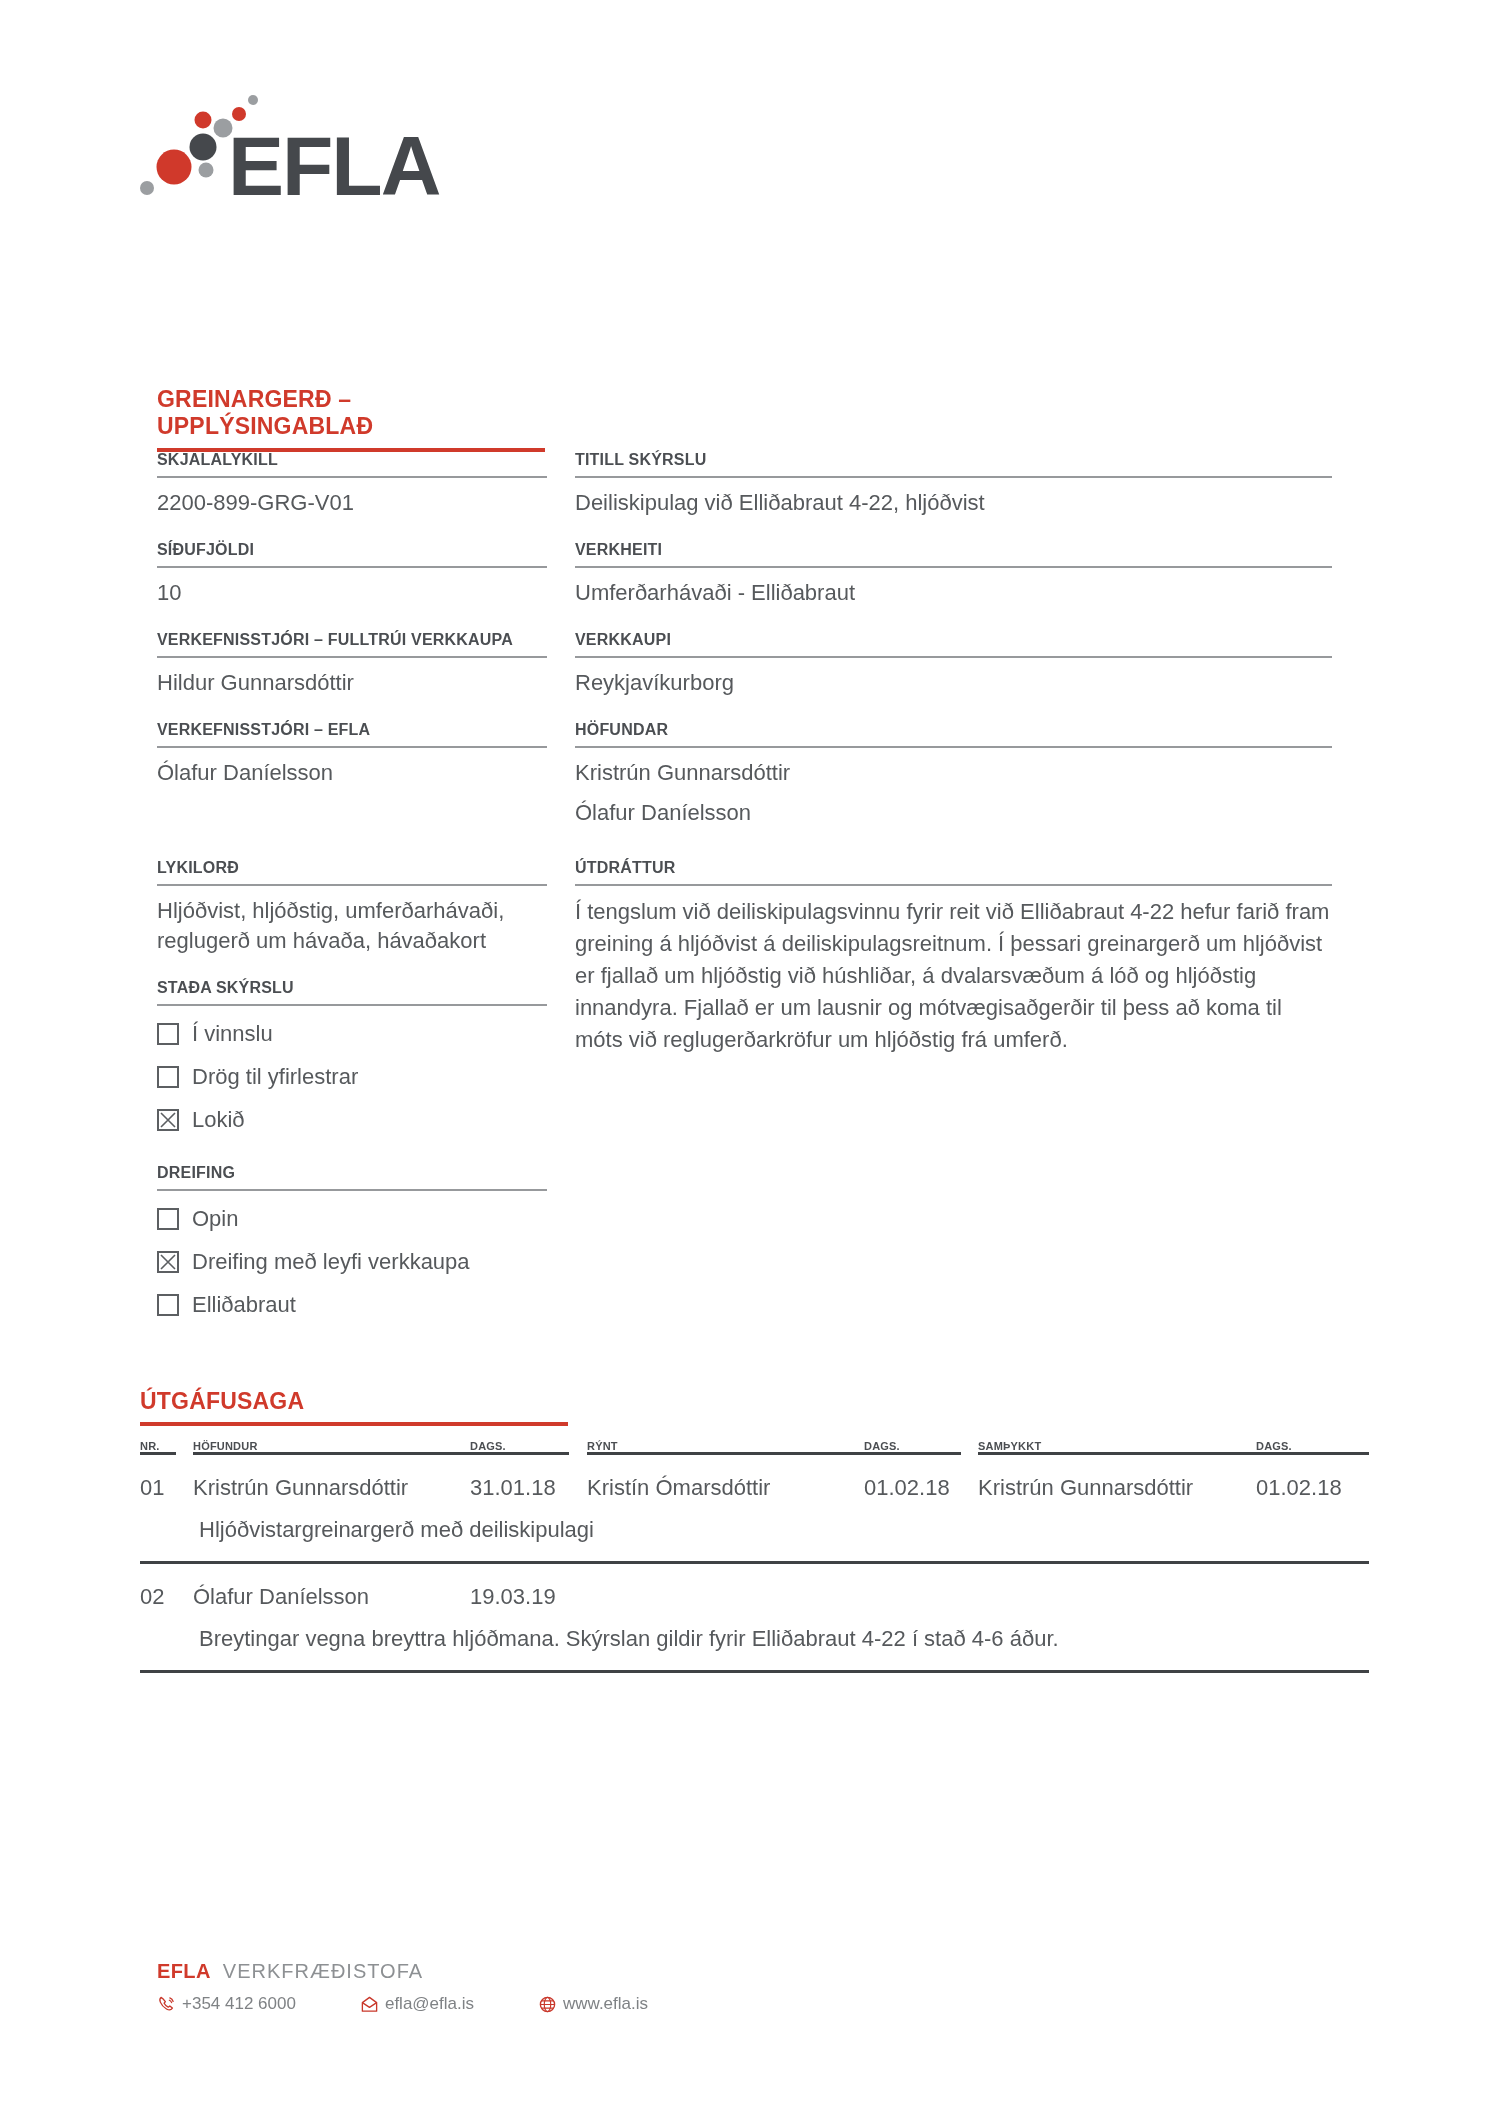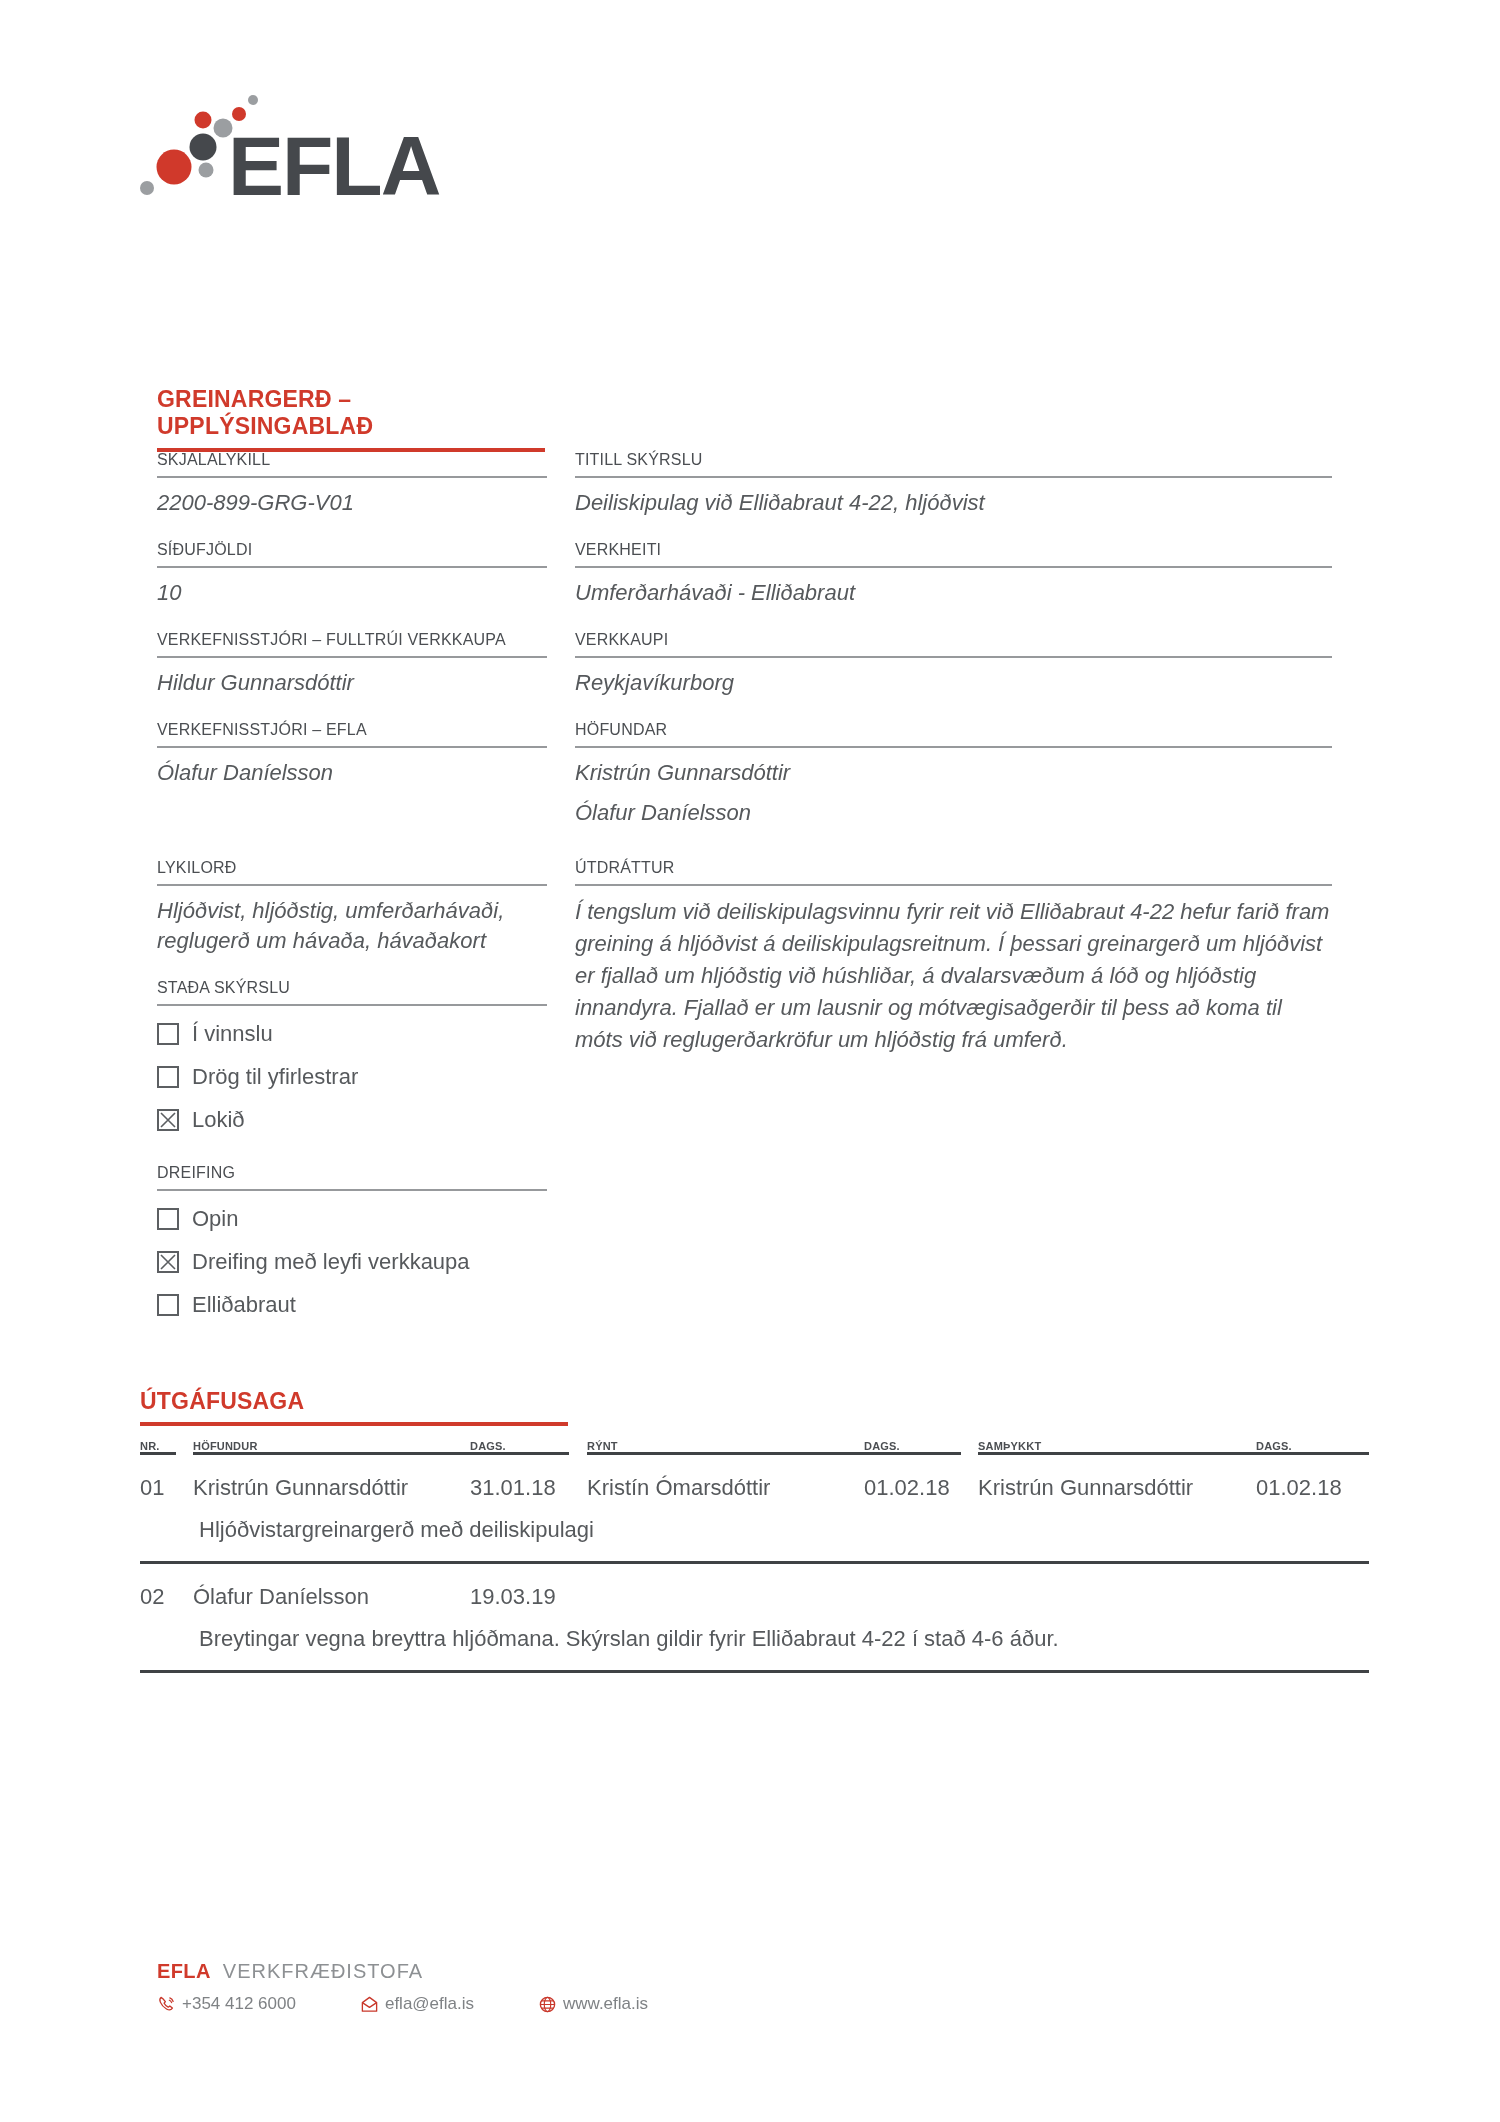--- a/index.html
+++ b/index.html
@@ -22,23 +22,23 @@
     font-size:23px;font-weight:bold;color:var(--red);letter-spacing:.2px;
     padding-bottom:8px;border-bottom:4px solid var(--red);}
 
   
   .col{position:absolute;top:450px;}
   .col-left{left:157px;width:390px;}
   .col-right{left:575px;width:757px;}
 
   .field{margin-bottom:22px;}
   .field.tall{min-height:116px;}
-  .flabel{font-size:16px;line-height:19px;font-weight:normal;color:var(--label);
+  .flabel{font-size:16px;line-height:19px;font-weight:bold;color:var(--label);
     letter-spacing:.2px;padding-bottom:7px;border-bottom:2px solid var(--line);}
-  .fvalue{font-size:22px;color:var(--value);margin-top:10px;line-height:30px;font-style:italic;}
+  .fvalue{font-size:22px;color:var(--value);margin-top:10px;line-height:30px;}
   .fvalue.second{margin-top:10px;}
   .fvalue.narrow{max-width:362px;}
   .fvalue.para{line-height:32px;}
 
   
   .check-group{margin-bottom:30px;}
   .check-row{display:flex;align-items:center;margin-top:16px;height:27px;}
   .check-row.first{margin-top:14px;}
   .checkbox{width:22px;height:22px;border:2px solid #5c5f62;display:inline-flex;
     align-items:center;justify-content:center;flex:0 0 auto;background:#fff;}

